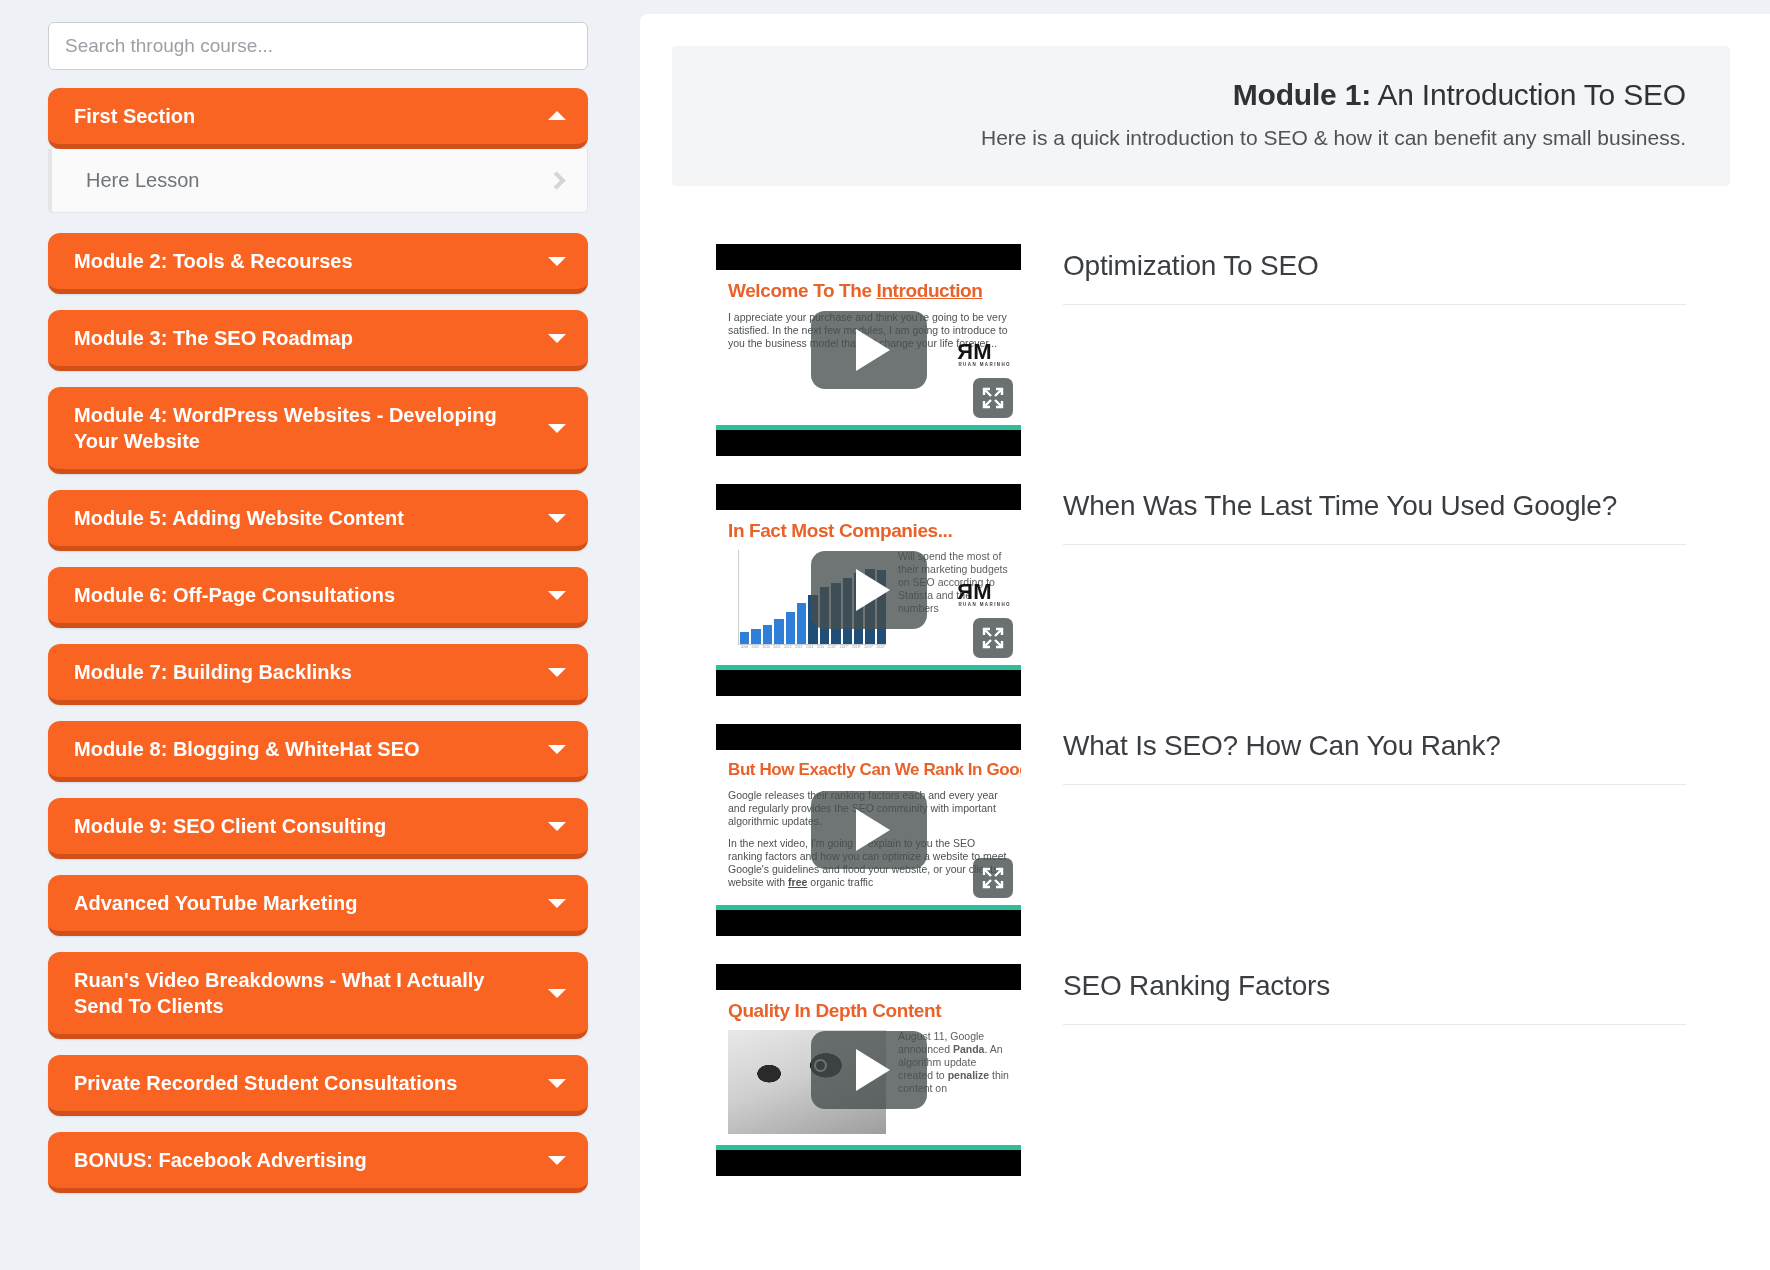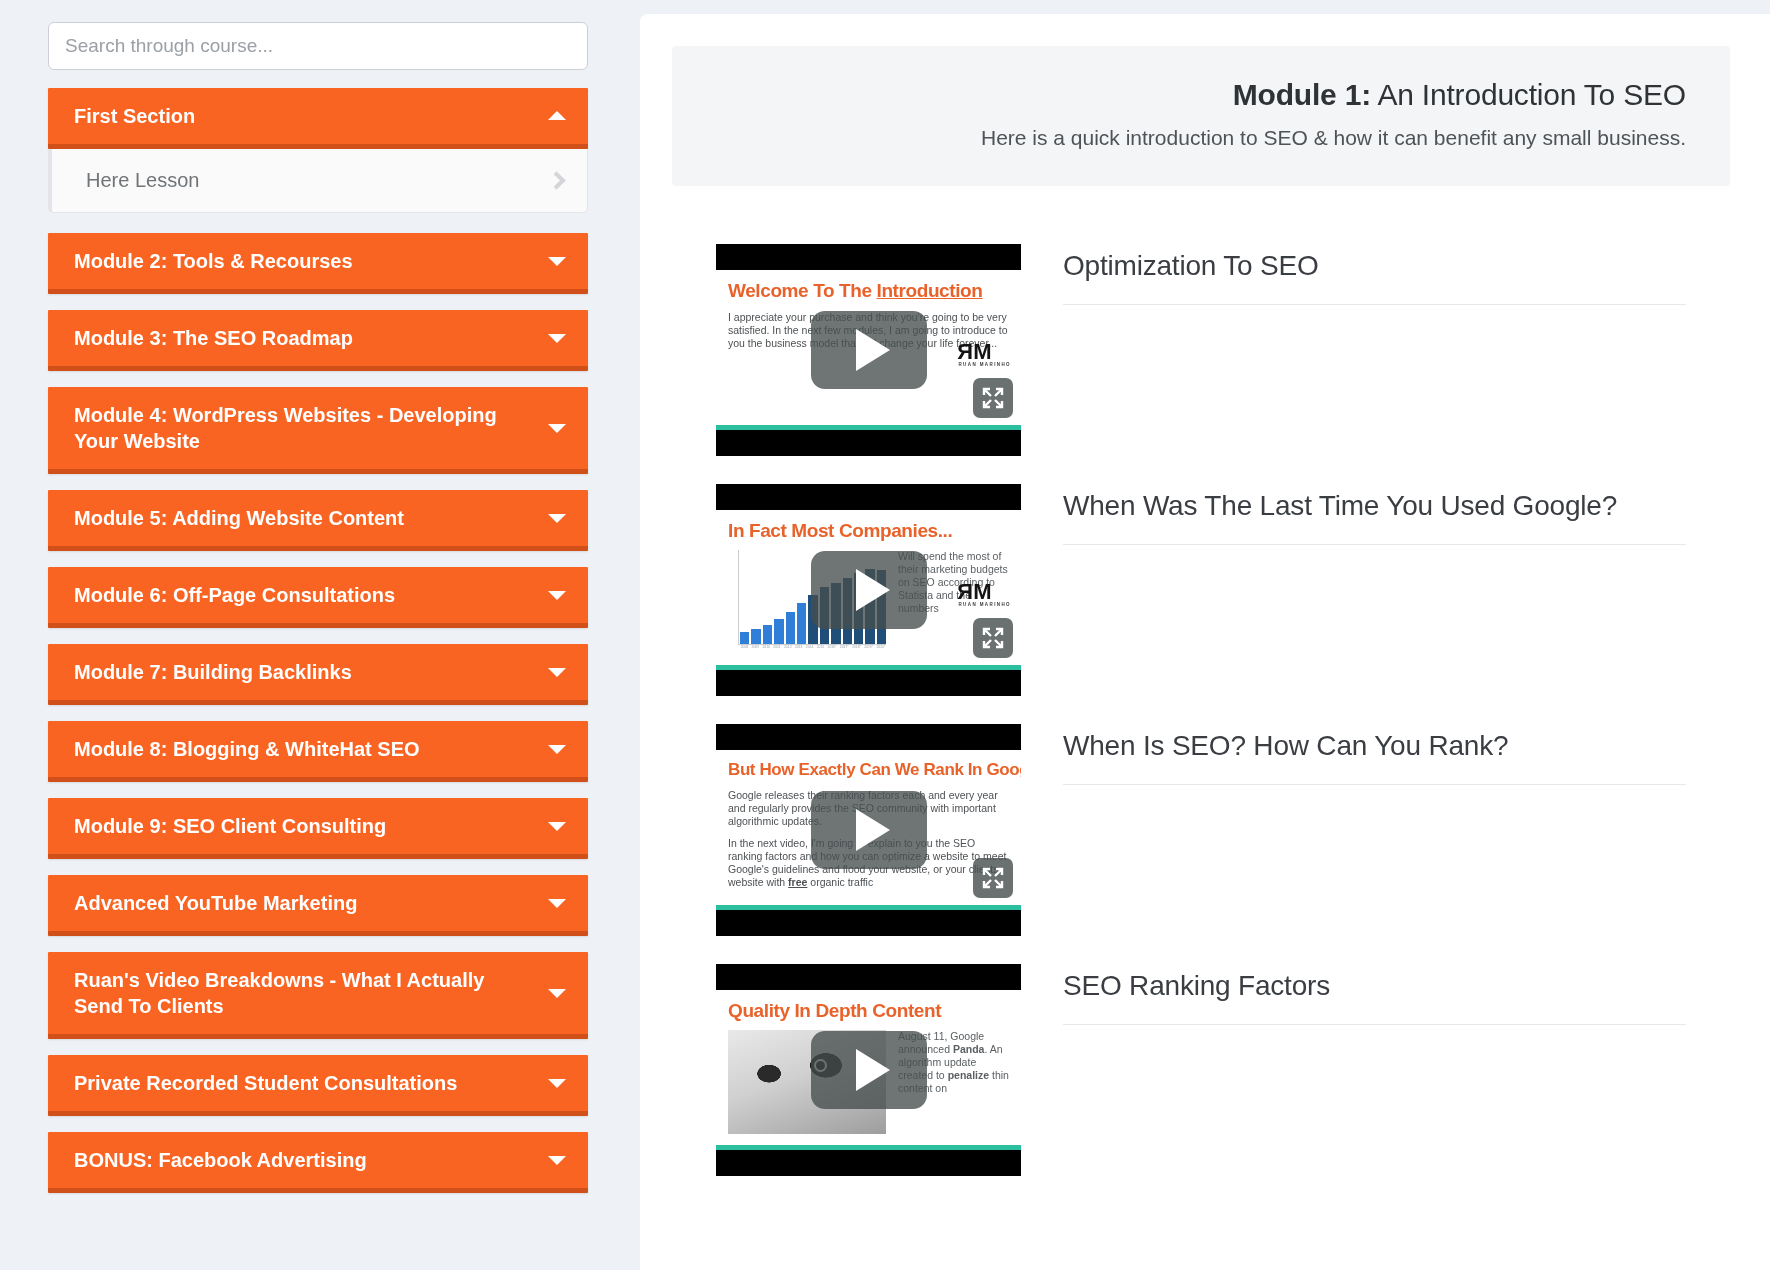--- a/index.html
+++ b/index.html
@@ -39,21 +39,21 @@
 
   .acc-list { margin-top: 18px; padding-right: 36px; }
 
   .acc-block { margin-bottom: 16px; }
   .acc-block.open { margin-bottom: 20px; }
 
   .acc-header {
     position: relative;
     background: #fa6423;
     border-bottom: 5px solid #d1501a;
-    border-radius: 1px;
+    border-radius: 12px;
     color: #ffffff;
     font-weight: bold;
     font-size: 20px;
     line-height: 26px;
     padding: 15px 54px 15px 26px;
     cursor: pointer;
     box-shadow: 0 1px 2px rgba(0,0,0,0.10);
     min-height: 56px;
     display: flex;
     align-items: center;
@@ -472,21 +472,21 @@
               <span class="tri"></span>
             </div>
           <div class="expand">
             <svg width="22" height="22" viewBox="0 0 22 22">
               <path d="M3 3 L9 9 M19 3 L13 9 M19 19 L13 13 M3 19 L9 13" stroke="#fff" stroke-width="2.4"></path>
               <path d="M2 8 V2 H8 M14 2 H20 V8 M20 14 V20 H14 M8 20 H2 V14" fill="none" stroke="#fff" stroke-width="2.4"></path>
             </svg>
           </div>
         </div>
         <div class="lesson-meta">
-          <div class="lesson-name">When Is SEO? How Can You Rank?</div>
+          <div class="lesson-name">What Is SEO? How Can You Rank?</div>
           <div class="lesson-rule"></div>
         </div>
       </article>
 
       <article class="lesson-item">
         <div class="thumb">
           <div class="bar-top"></div>
           <div class="slide">
             <div class="slide-h">Quality In Depth Content</div>
             <div class="two-col">

